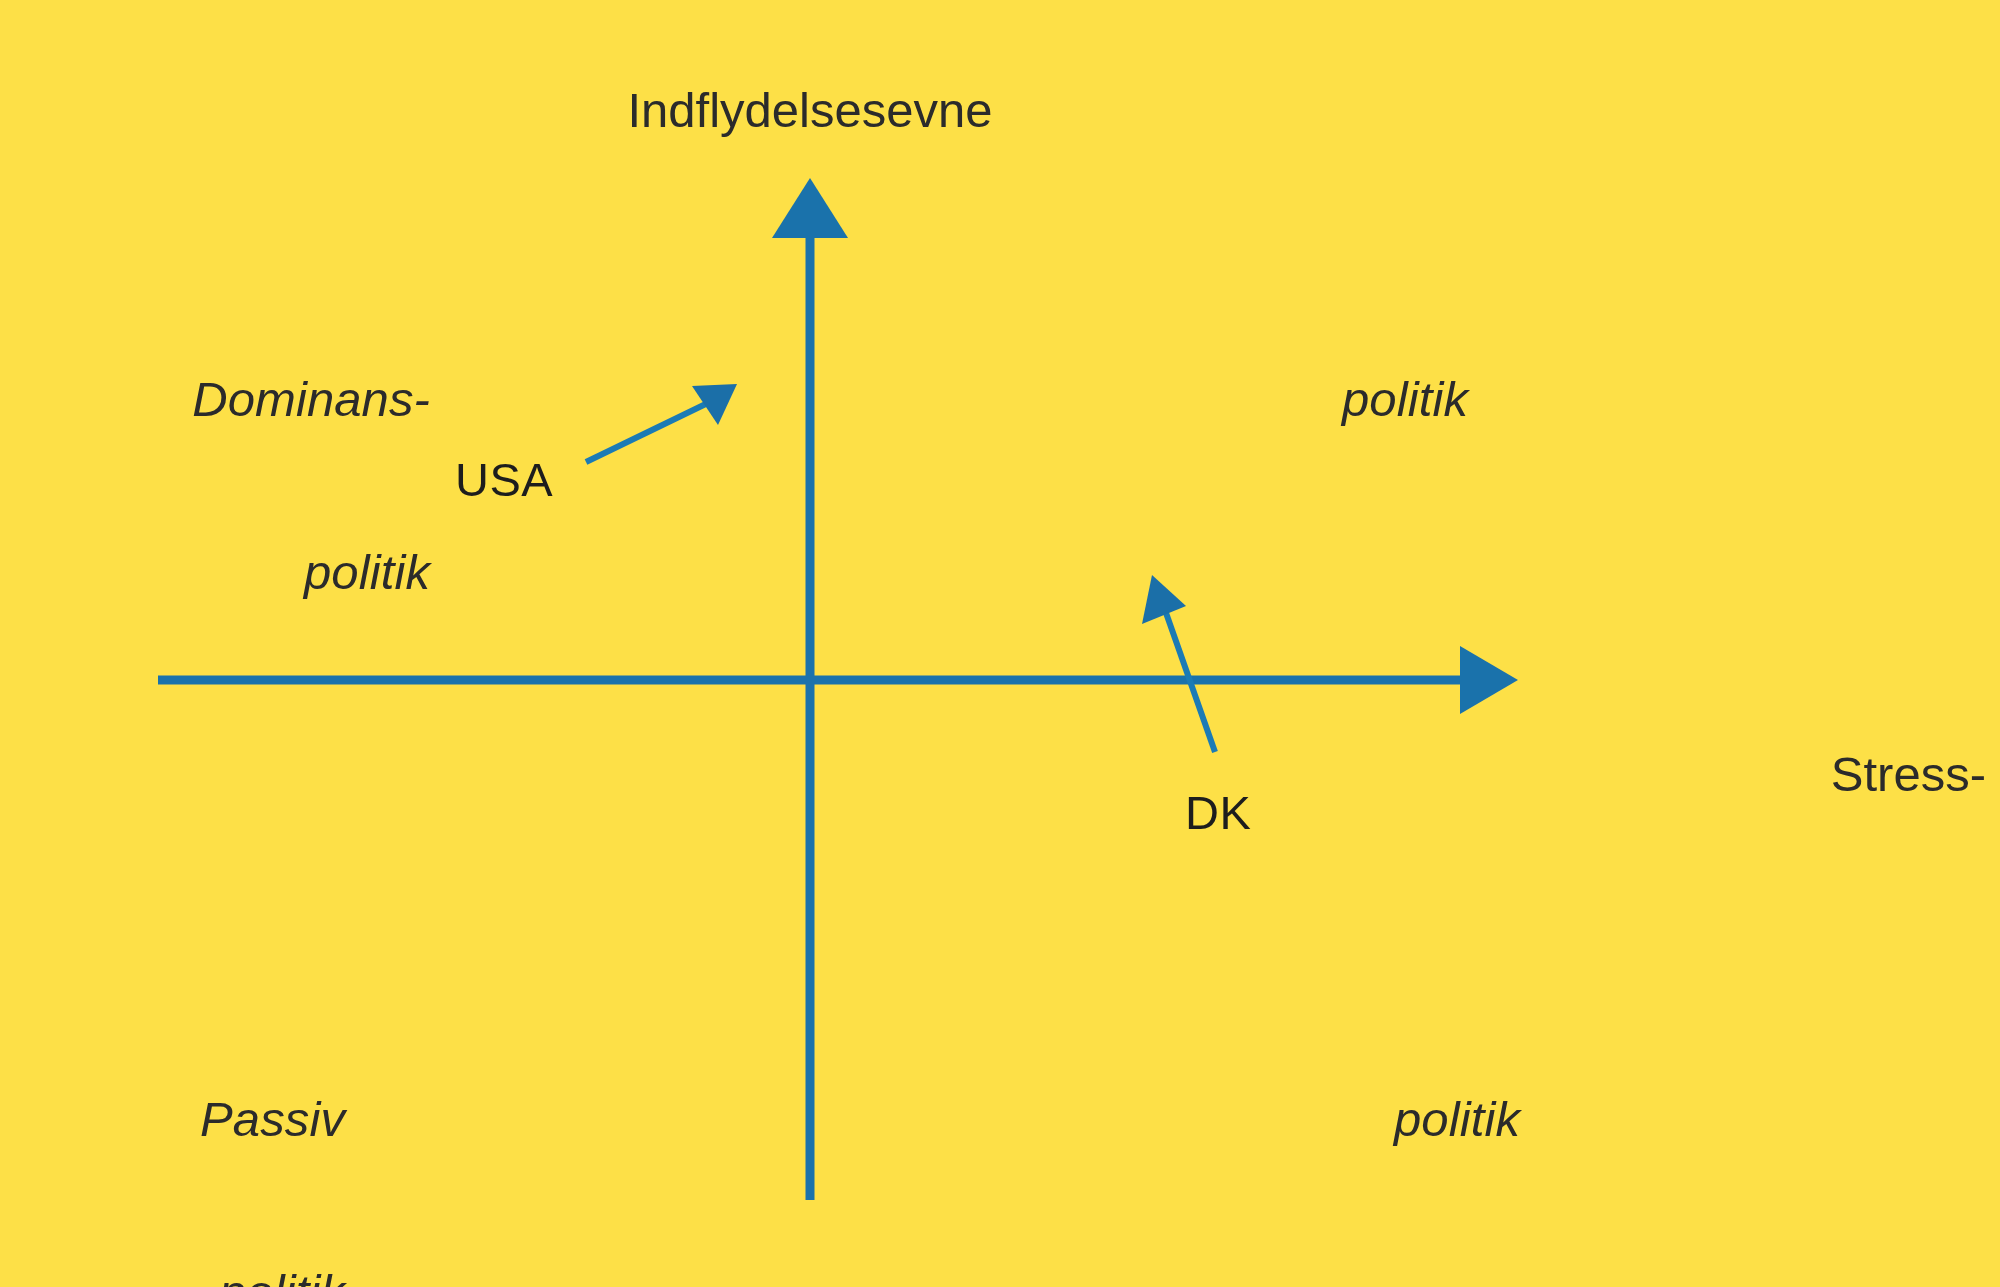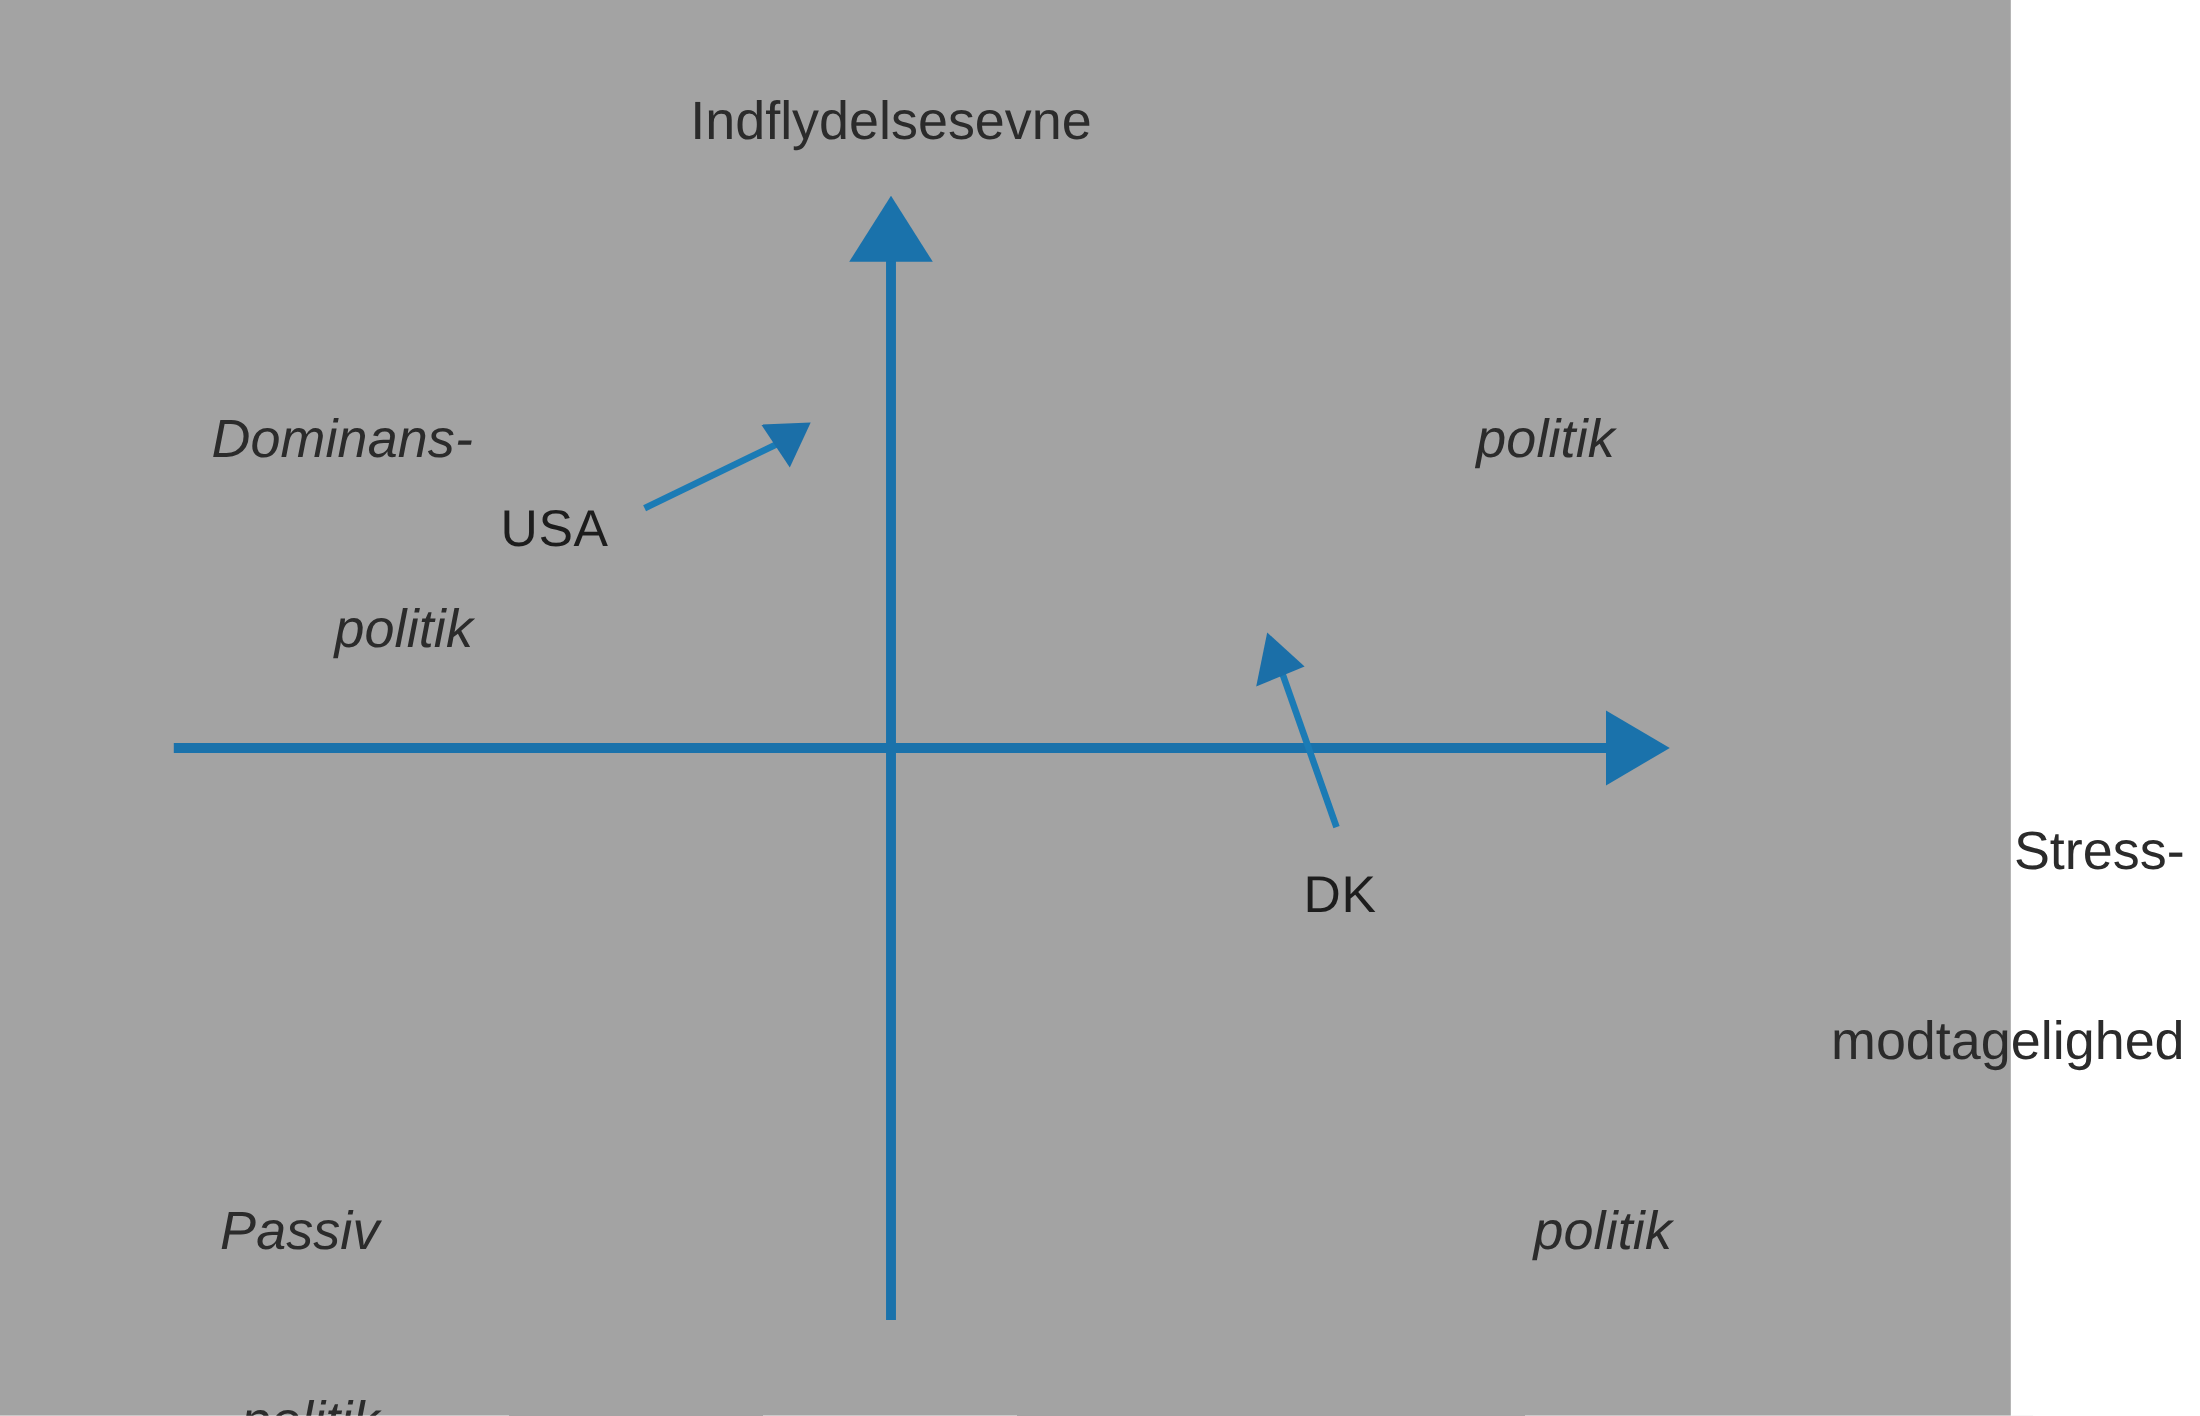--- a/index.html
+++ b/index.html
@@ -8,23 +8,23 @@
     background: #ffffff;
   }
   body {
     width: 2000px;
     height: 1287px;
     font-family: "Liberation Sans", sans-serif;
     overflow: hidden;
   }
   #diagram-root {
     position: relative;
-    width: 1828px;
+    width: 2000px;
     height: 1287px;
-    background: #a3a3a3;
+    background: #fde047;
   }
   svg.axes-layer {
     position: absolute;
     top: 0;
     left: 0;
     width: 2000px;
     height: 1287px;
   }
   .lbl {
     position: absolute;
@@ -74,21 +74,20 @@
     <polygon points="737,384 692,386 718,425" fill="#1b6fa8"></polygon>
 
     <line x1="1215" y1="752" x2="1165" y2="610" stroke="#1b7bb5" stroke-width="6"></line>
     <polygon points="1152,575 1142,624 1186,606" fill="#1b6fa8"></polygon>
   </svg>
 
   <div class="axis-title center" style="left:600px; top:82px; width:420px; text-align:center;">Indflydelsesevne</div>
 
   <div class="axis-title left" style="left:1556px; top:630px; width:430px;">
     <span class="ln" style="display:block;">Stress-</span>
-    <span class="ln" style="display:block;">modtagelighed</span>
   </div>
 
   <div class="lbl right" style="left:60px; top:255px; width:370px;">
     <span class="ln">Dominans-</span>
     <span class="ln">politik</span>
   </div>
 
   <div class="lbl right" style="left:1100px; top:255px; width:368px;">
     <span class="ln">politik</span>
   </div>

